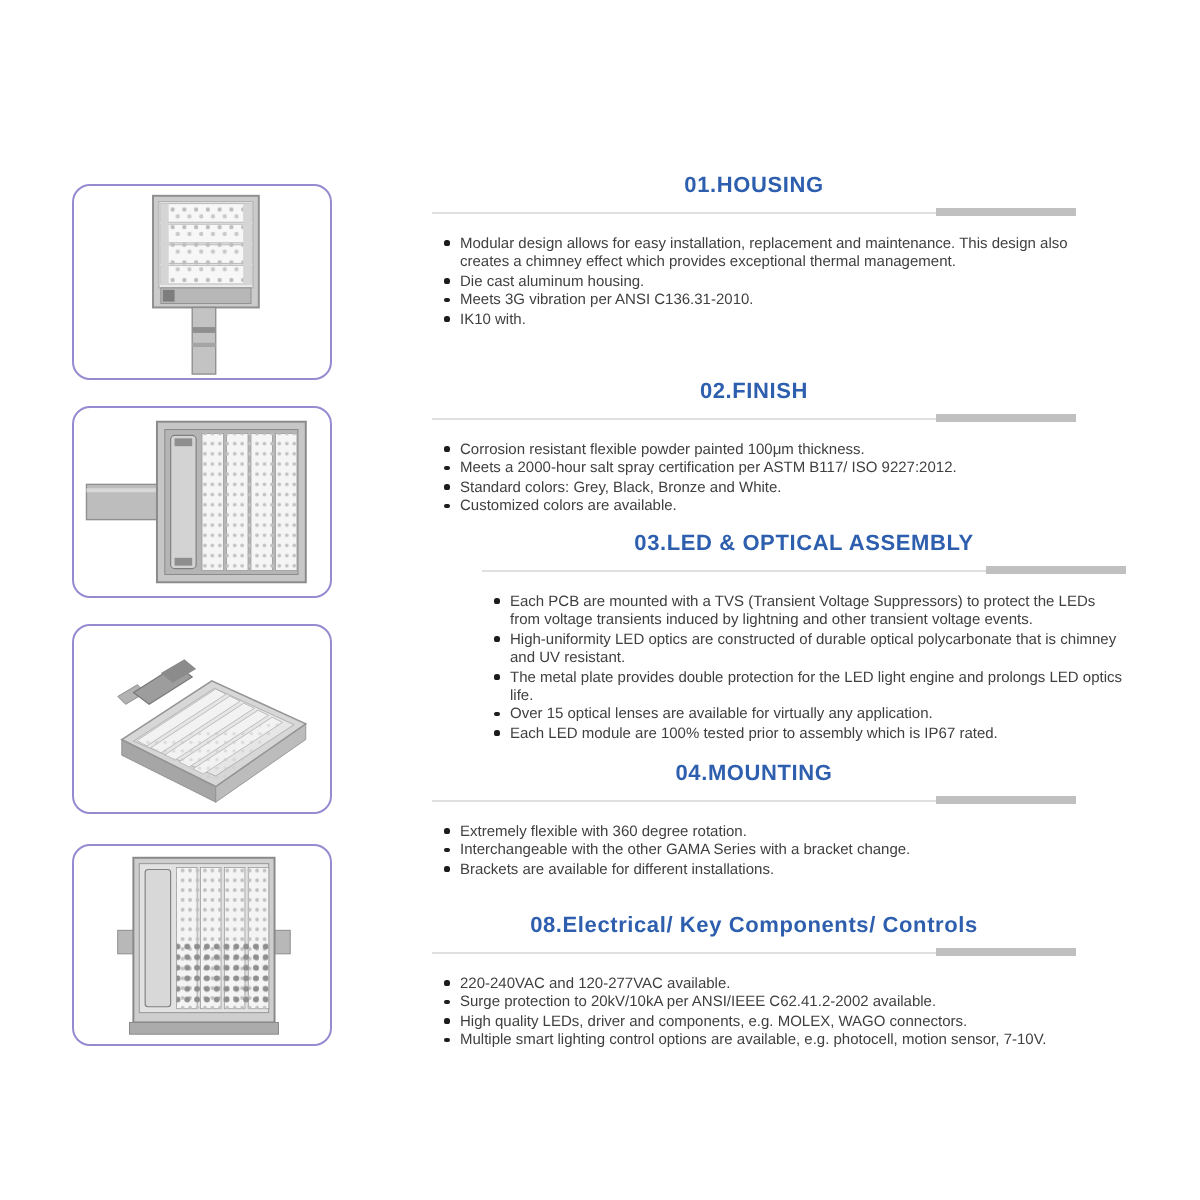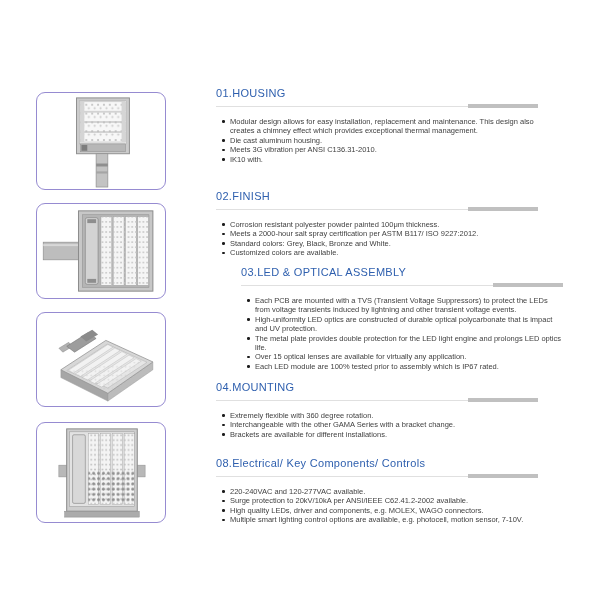--- a/index.html
+++ b/index.html
@@ -33,24 +33,25 @@
   #sec1 { top: 87px; }
   #sec2 { top: 190px; }
   #sec3 { top: 266px; margin-left: 25px; }
   #sec4 { top: 381px; }
   #sec5 { top: 457px; }
 
   .sec-title {
     margin: 0;
     font-size: 11px;
     line-height: 13px;
-    font-weight: normal;
+    font-weight: bold;
     color: #2e5fae;
     letter-spacing: 0.3px;
     white-space: nowrap;
+    text-align: center;
   }
   .rule { position: relative; height: 6px; margin-top: 2px; }
   .rule-line {
     position: absolute; left: 0; right: 0; bottom: 1px;
     height: 1px; background: #e0e0e0;
   }
   .rule-accent {
     position: absolute; right: 0; bottom: 0;
     width: 70px; height: 4px; background: #c0c0c0;
   }
@@ -218,36 +219,36 @@
     </ul>
   </div>
 
   <div class="section" id="sec2">
     <h2 class="sec-title">02.FINISH</h2>
     <div class="rule">
       <span class="rule-line"></span>
       <span class="rule-accent"></span>
     </div>
     <ul class="bullets">
-      <li>Corrosion resistant polyester powder painted 100μm thickness.</li>
+      <li>Corrosion resistant flexible powder painted 100μm thickness.</li>
       <li>Meets a 2000-hour salt spray certification per ASTM B117/ ISO 9227:2012.</li>
       <li>Standard colors: Grey, Black, Bronze and White.</li>
       <li>Customized colors are available.</li>
     </ul>
   </div>
 
   <div class="section" id="sec3">
     <h2 class="sec-title">03.LED &amp; OPTICAL ASSEMBLY</h2>
     <div class="rule">
       <span class="rule-line"></span>
       <span class="rule-accent"></span>
     </div>
     <ul class="bullets">
       <li>Each PCB are mounted with a TVS (Transient Voltage Suppressors) to protect the LEDs from voltage transients induced by lightning and other transient voltage events.</li>
-      <li>High-uniformity LED optics are constructed of durable optical polycarbonate that is impact and UV protection.</li>
+      <li>High-uniformity LED optics are constructed of durable optical polycarbonate that is chimney and UV resistant.</li>
       <li>The metal plate provides double protection for the LED light engine and prolongs LED optics life.</li>
       <li>Over 15 optical lenses are available for virtually any application.</li>
       <li>Each LED module are 100% tested prior to assembly which is IP67 rated.</li>
     </ul>
   </div>
 
   <div class="section" id="sec4">
     <h2 class="sec-title">04.MOUNTING</h2>
     <div class="rule">
       <span class="rule-line"></span>

